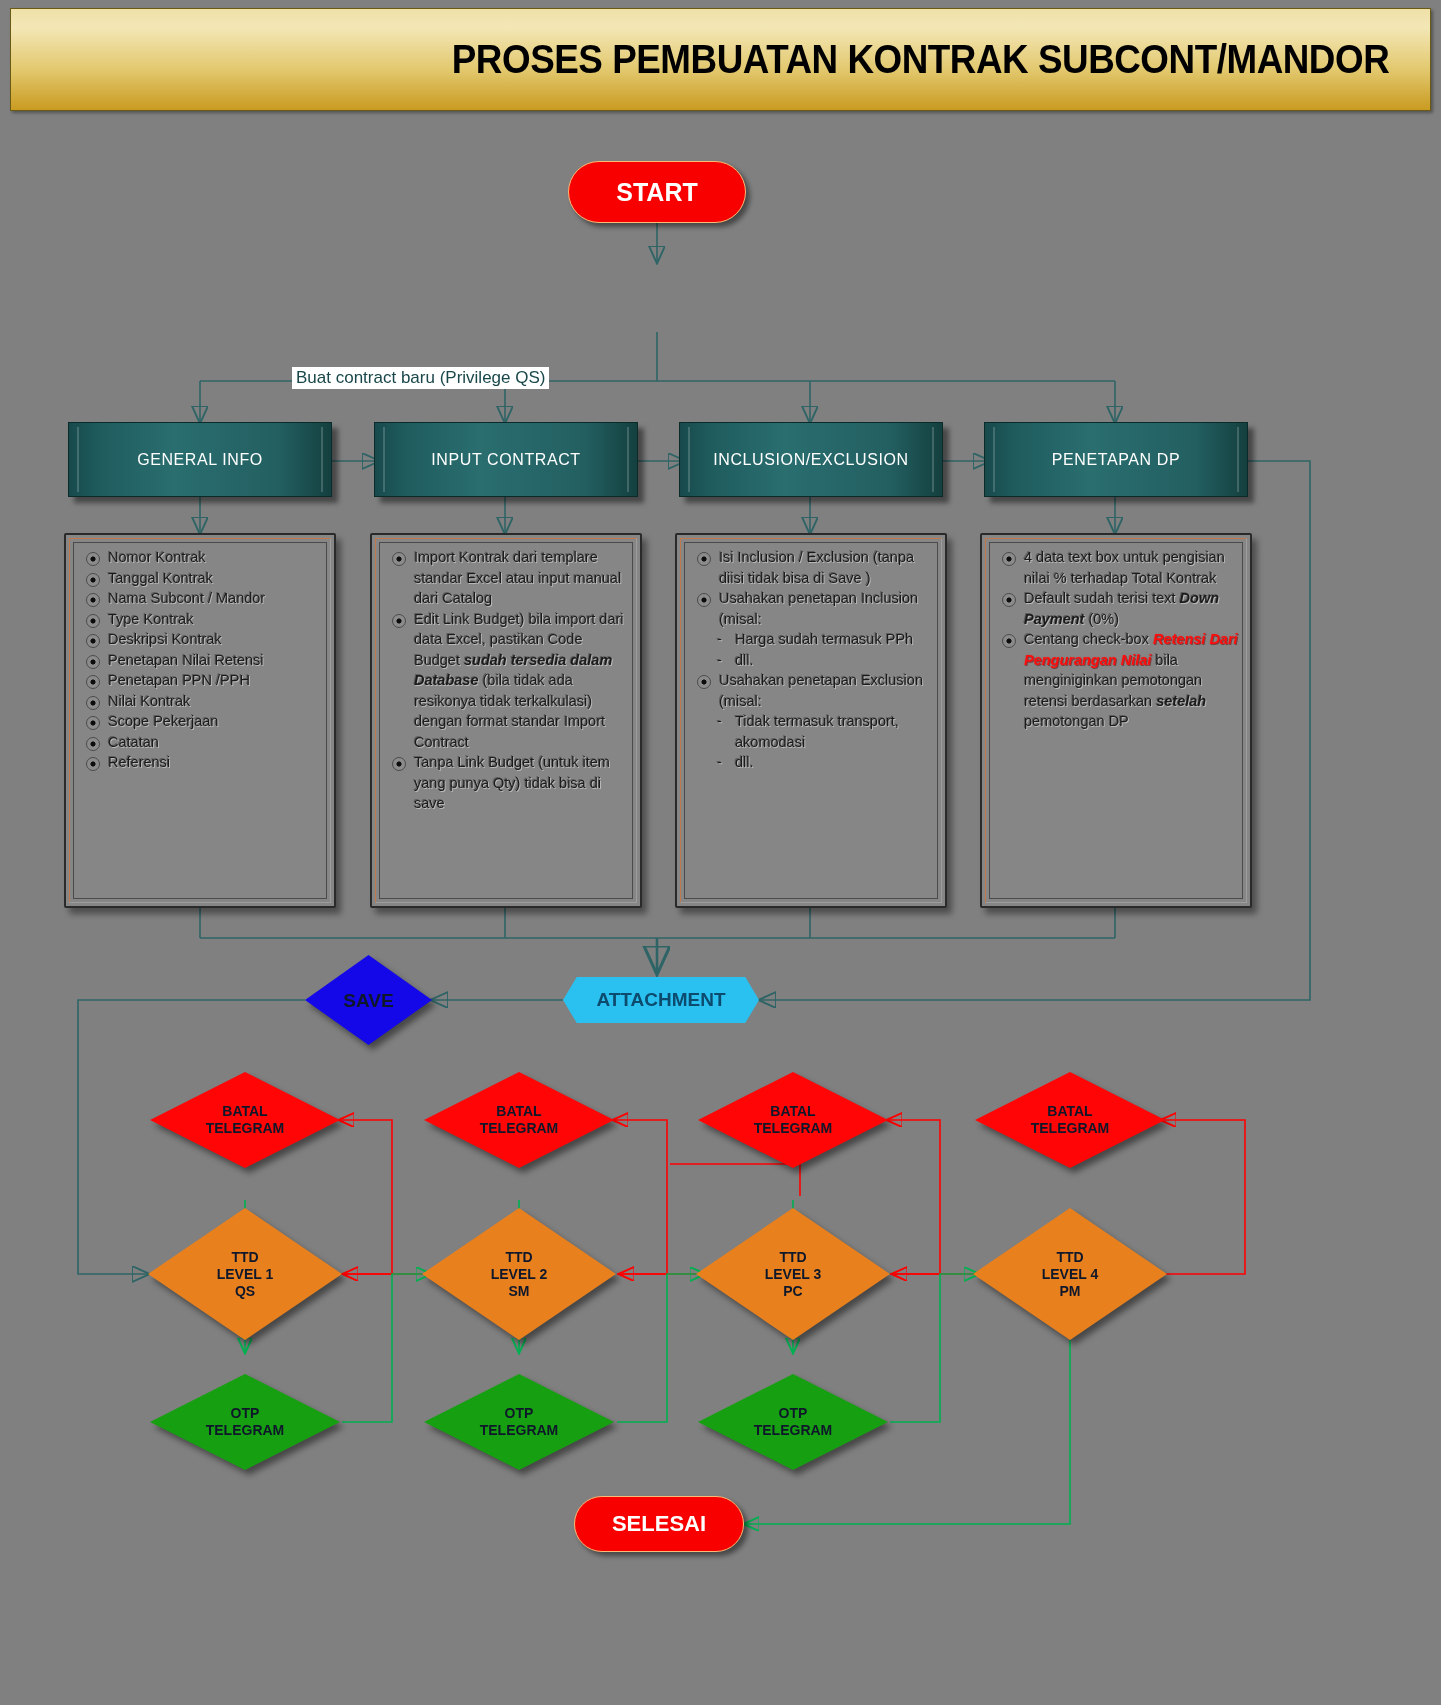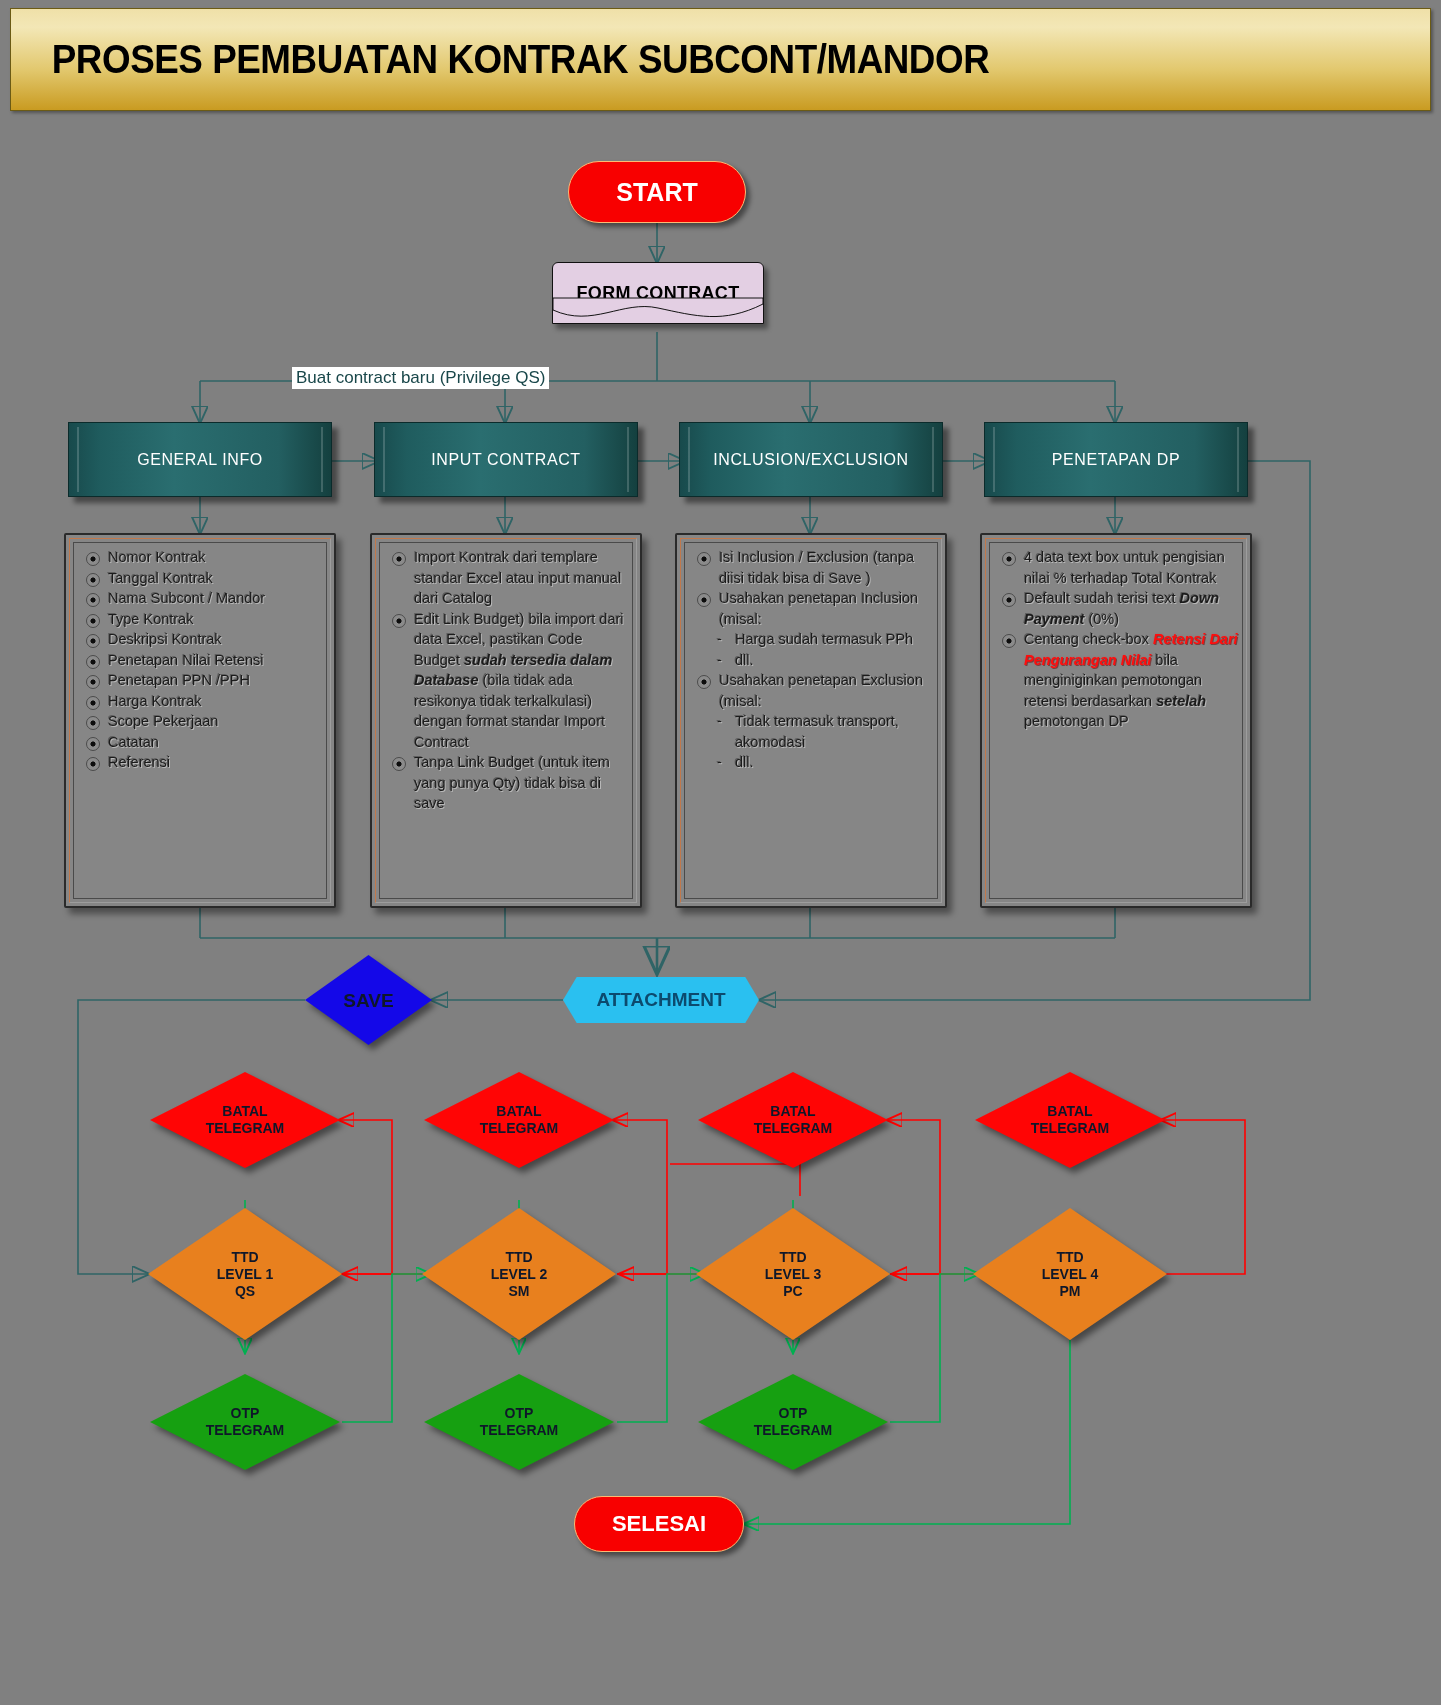--- a/index.html
+++ b/index.html
@@ -10,21 +10,21 @@
     position:relative;
     overflow:hidden;
   }
   #stage { position:absolute; inset:0; }
 
   
   .title-banner{
     position:absolute; left:10px; top:8px; width:1421px; height:103px;
     background:linear-gradient(to bottom,#efe0a8 0%,#f3e7b6 18%,#e2c86e 60%,#c99b21 100%);
     border:1px solid #6b5a14;
-    display:flex; align-items:center; justify-content:flex-start;
+    display:flex; align-items:center; justify-content:flex-end;
     box-shadow:2px 2px 3px rgba(0,0,0,.35);
   }
   .title-text{
     font-size:40px; font-weight:bold; color:#000;
     letter-spacing:-.5px; white-space:nowrap;
     transform:scaleX(.92);
   }
 
   
   .node { position:absolute; display:flex; align-items:center; justify-content:center; }
@@ -213,26 +213,20 @@
       <path d="M617,1422 L667,1422 L667,1274 L704,1274" marker-end="url(#ah-green)"></path>
       <path d="M890,1422 L940,1422 L940,1274 L978,1274" marker-end="url(#ah-green)"></path>
       <path d="M1070,1340 L1070,1524 L745,1524" marker-end="url(#ah-green)"></path>
     </g>
   </svg>
 
   <div class="node terminator" style="left:568px;top:161px;width:178px;height:62px;">
     <span>START</span>
   </div>
 
-  <div class="node document" style="left:552px;top:262px;width:212px;height:62px;">
-    <span>FORM CONTRACT</span>
-    <svg class="doc-wave" viewBox="0 0 212 26" preserveAspectRatio="none">
-      <path d="M0,0 L0,12 C40,30 70,2 106,10 C144,18 172,26 212,6 L212,0 Z" fill="#e3cfe3" stroke="#111" stroke-width="1"></path>
-    </svg>
-  </div>
 
   <div class="edge-label" style="left:292px;top:367px;">Buat contract baru (Privilege QS)</div>
 
   <div class="node header-box" style="left:68px;top:422px;width:264px;height:75px;">
     <span class="inner-l"></span>
     <span class="inner-r"></span>
     <span>GENERAL INFO</span>
   </div>
   <div class="node header-box" style="left:374px;top:422px;width:264px;height:75px;">
     <span class="inner-l"></span>
@@ -254,21 +248,21 @@
     <span class="bevel"></span>
     <span class="bevel2"></span>
     <ul>
       <li>Nomor Kontrak</li>
       <li>Tanggal Kontrak</li>
       <li>Nama Subcont / Mandor</li>
       <li>Type Kontrak</li>
       <li>Deskripsi Kontrak</li>
       <li>Penetapan Nilai Retensi</li>
       <li>Penetapan PPN /PPH</li>
-      <li>Harga Kontrak</li>
+      <li>Nilai Kontrak</li>
       <li>Scope Pekerjaan</li>
       <li>Catatan</li>
       <li>Referensi</li>
     </ul>
   </div>
 
   <div class="panel" style="left:370px;top:533px;width:272px;height:375px;">
     <span class="bevel"></span>
     <span class="bevel2"></span>
     <ul>

